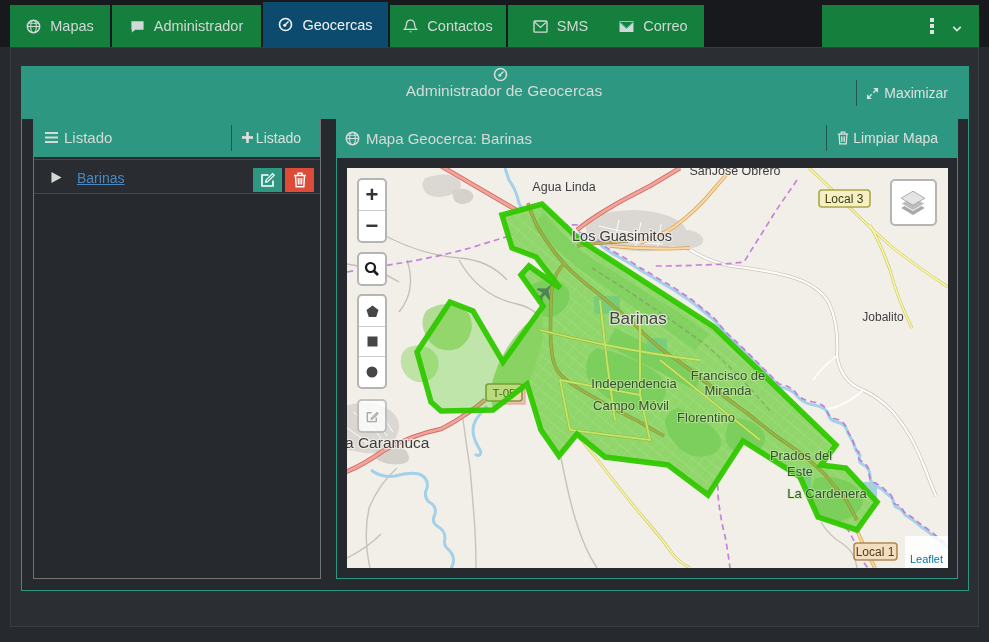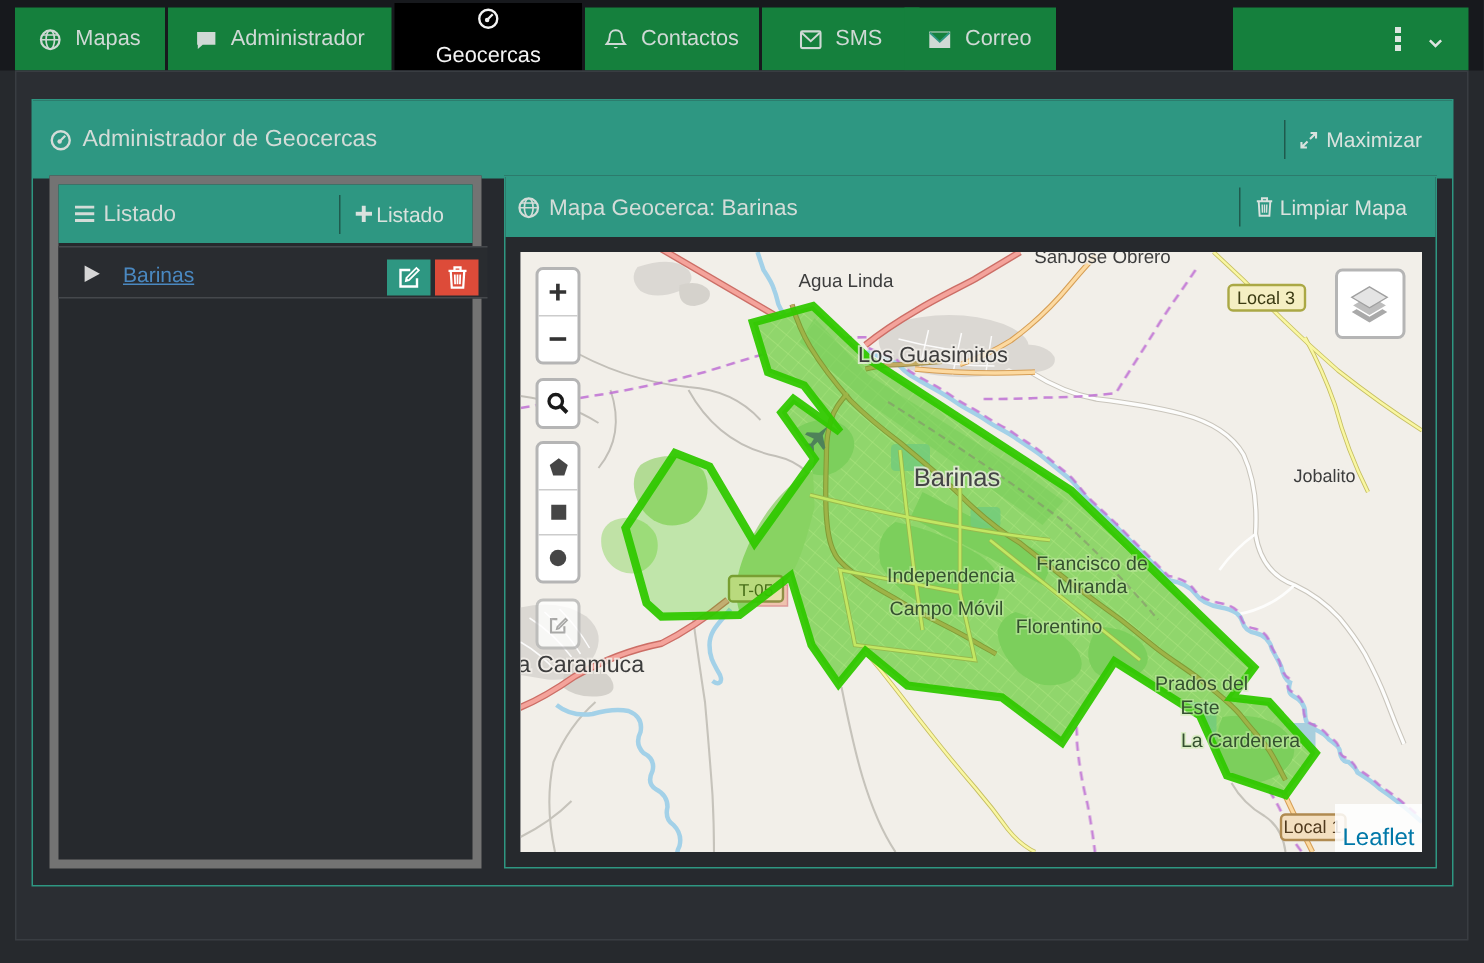--- a/index.html
+++ b/index.html
@@ -1,44 +1,44 @@
 <!DOCTYPE html>
 <html><head>
 <meta charset="utf-8">
 <style>
   * { margin:0; padding:0; box-sizing:border-box; }
   html,body { width:989px; height:642px; overflow:hidden; background:#26292d; font-family:"Liberation Sans", sans-serif; }
   
   #nav { position:absolute; left:0; top:0; width:989px; height:47px; background:#17191d; }
   .tab { position:absolute; top:5px; height:42px; background:#15803d; color:#cfd9d5; font-size:14.5px; display:flex; align-items:center; justify-content:center; gap:9px; }
-  .tab.active { top:2px; height:45px; background:#000000; color:#f4f4f4;flex-direction:column; }
+  .tab.active { top:2px; height:45px; background:#0c4a6e; color:#f4f4f4; }
   .tab svg { display:block; }
   
   #outer { position:absolute; left:10px; top:47px; width:969px; height:580px; background:#2b2e33; border:1px solid #393d42; }
   
   #admin { position:absolute; left:21px; top:66px; width:948px; height:525px; background:#26292e; border:1px solid #2e9782; }
   .phead { position:absolute; left:0; top:0; right:0; background:#2e9782; color:#d3dcd8; display:flex; align-items:center; }
-  #adminhead { height:52px; font-size:15.5px; padding-left:11px; }
+  #adminhead { height:52px; font-size:15.5px; padding-left:11px;flex-direction:column; }
   #adminhead .ttl { margin-left:7px; }
   .hbtn { position:absolute; right:0; top:0; bottom:0; display:flex; align-items:center; color:#d9e2de; font-size:14px; }
   .hsep { width:1px; background:#1f5a4d; height:26px; margin-right:9px; }
   
-  #listado { position:absolute; left:11px; top:50px; width:288px; height:462px; background:#26292d; border:6px solid #737373; }
+  #listado { position:absolute; left:11px; top:50px; width:288px; height:462px; background:#26292d; border:1px solid #737373; }
   #listhead { height:39px; font-size:15px; padding-left:11px; }
   #listrow { position:absolute; left:0px; top:41px; width:286px; height:35px; background:#292c30; border-top:1px solid #45484c; border-bottom:1px solid #45484c; }
   .rowbtn { position:absolute; top:8px; width:29px; height:24px; display:flex; align-items:center; justify-content:center; }
   
   #mappanel { position:absolute; left:314px; top:50px; width:622px; height:462px; background:#26292d; border:1px solid #2e9782; }
   #maphead { height:40px; font-size:15px; padding-left:8px; }
   #map { position:absolute; left:10px; top:50px; width:601px; height:400px; background:#f2efe9; overflow:hidden; }
   
   .lbar { position:absolute; background:#fff; border:2px solid #b5b5b5; border-radius:5px; }
   .lbtn { width:26px; height:30px; display:flex; align-items:center; justify-content:center; color:#333; }
   .lbtn + .lbtn { border-top:1px solid #ccc; }
-  #attrib { position:absolute; right:0; bottom:0; height:28px; background:rgba(255,255,255,0.85); color:#0078A8; font-size:16px; line-height:14px; padding:16px 5px; }
+  #attrib { position:absolute; right:0; bottom:0; height:28px; background:rgba(255,255,255,0.85); color:#0078A8; font-size:11px; line-height:14px; padding:16px 5px; }
 </style>
 </head>
 <body>
 <div id="nav">
   <div class="tab" style="left:10px;width:100px;">
     <svg width="15" height="15" viewBox="0 0 16 16">
         <circle cx="8" cy="8" r="6.6" fill="none" stroke="#cfd9d5" stroke-width="1.6"></circle>
         <ellipse cx="8" cy="8" rx="3" ry="6.6" fill="none" stroke="#cfd9d5" stroke-width="1.2"></ellipse>
         <line x1="1.5" y1="8" x2="14.5" y2="8" stroke="#cfd9d5" stroke-width="1.2"></line>
         <line x1="2.5" y1="4.6" x2="13.5" y2="4.6" stroke="#cfd9d5" stroke-width="1"></line>

